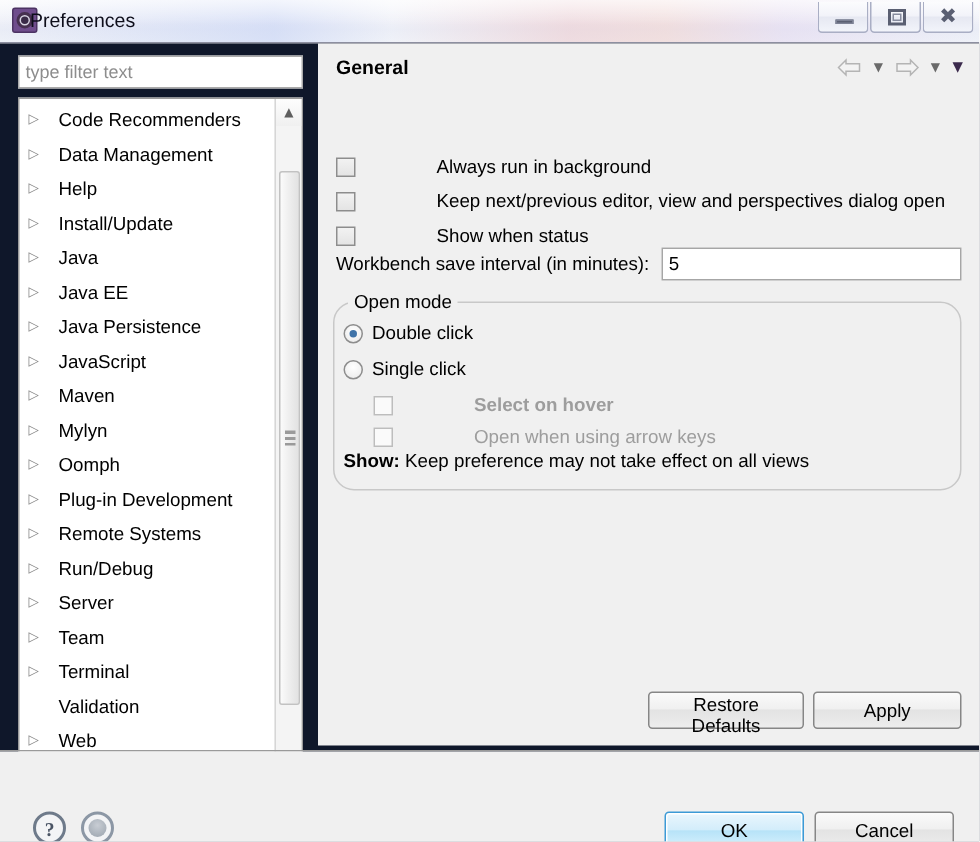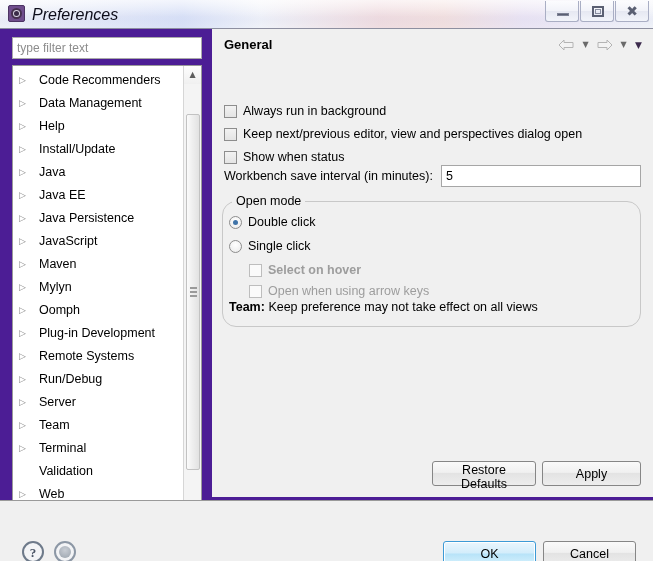--- a/index.html
+++ b/index.html
@@ -68,25 +68,24 @@
   .app-icon::after {
     content: "";
     position: absolute;
     left: 5px; top: 5px;
     width: 5px; height: 5px;
     border-radius: 50%;
     background: #3a2a47;
   }
   .title-text {
     position: absolute;
-    left: 32px; top: 6px;
-    font-size: 16px;
+    left: 20px; top: 6px;
+    font-size: 13px;
     color: #0d0d1a;
     white-space: nowrap;
-    font-style: italic;
   }
 
   .winbtns {
     position: absolute;
     right: 4px; top: 1px;
     display: flex;
     height: 22px;
   }
   .winbtn {
     width: 34px;
@@ -133,21 +132,21 @@
     text-align: center;
     font-family: "DejaVu Sans", sans-serif;
   }
 
   
   .body {
     position: absolute;
     left: 0; top: 29px;
     width: 653px;
     height: 532px;
-    background: #4c1d95;
+    background: #0f172a;
   }
 
   
   .filter-input {
     position: absolute;
     left: 12px; top: 8px;
     width: 190px;
     height: 22px;
     box-sizing: border-box;
     background: #ffffff;
@@ -279,20 +278,21 @@
   .nav-chev.dark { color: #3b2a4c; font-size: 9px; }
 
   .opt-row {
     position: absolute;
     left: 12px;
     height: 20px;
     display: flex;
     align-items: center;
     font-size: 12.5px;
     white-space: nowrap;
+    gap: 48px;
   }
   .cb {
     width: 13px; height: 13px;
     box-sizing: border-box;
     border: 1px solid #8d8d8d;
     background: linear-gradient(to bottom, #f2f2f2, #e4e4e4);
     margin-right: 6px;
     flex: none;
     position: relative;
   }
@@ -578,21 +578,21 @@
         <div class="opt-row disabled" style="left:26px; top:58px;font-weight:bold;">
           <span class="cb plain disabled"></span>
           <span>Select on hover</span>
         </div>
         <div class="opt-row disabled" style="left:26px; top:79px;">
           <span class="cb plain disabled"></span>
           <span>Open when using arrow keys</span>
         </div>
 
         <div class="note-row">
-          <span class="note-bold">Team:</span>
+          <span class="note-bold">Show:</span>
           <span>Keep preference may not take effect on all views</span>
         </div>
       </div>
 
       <button class="btn btn-restore">Restore Defaults</button>
       <button class="btn btn-apply">Apply</button>
     </div>
 
     <div class="divider"></div>
 

